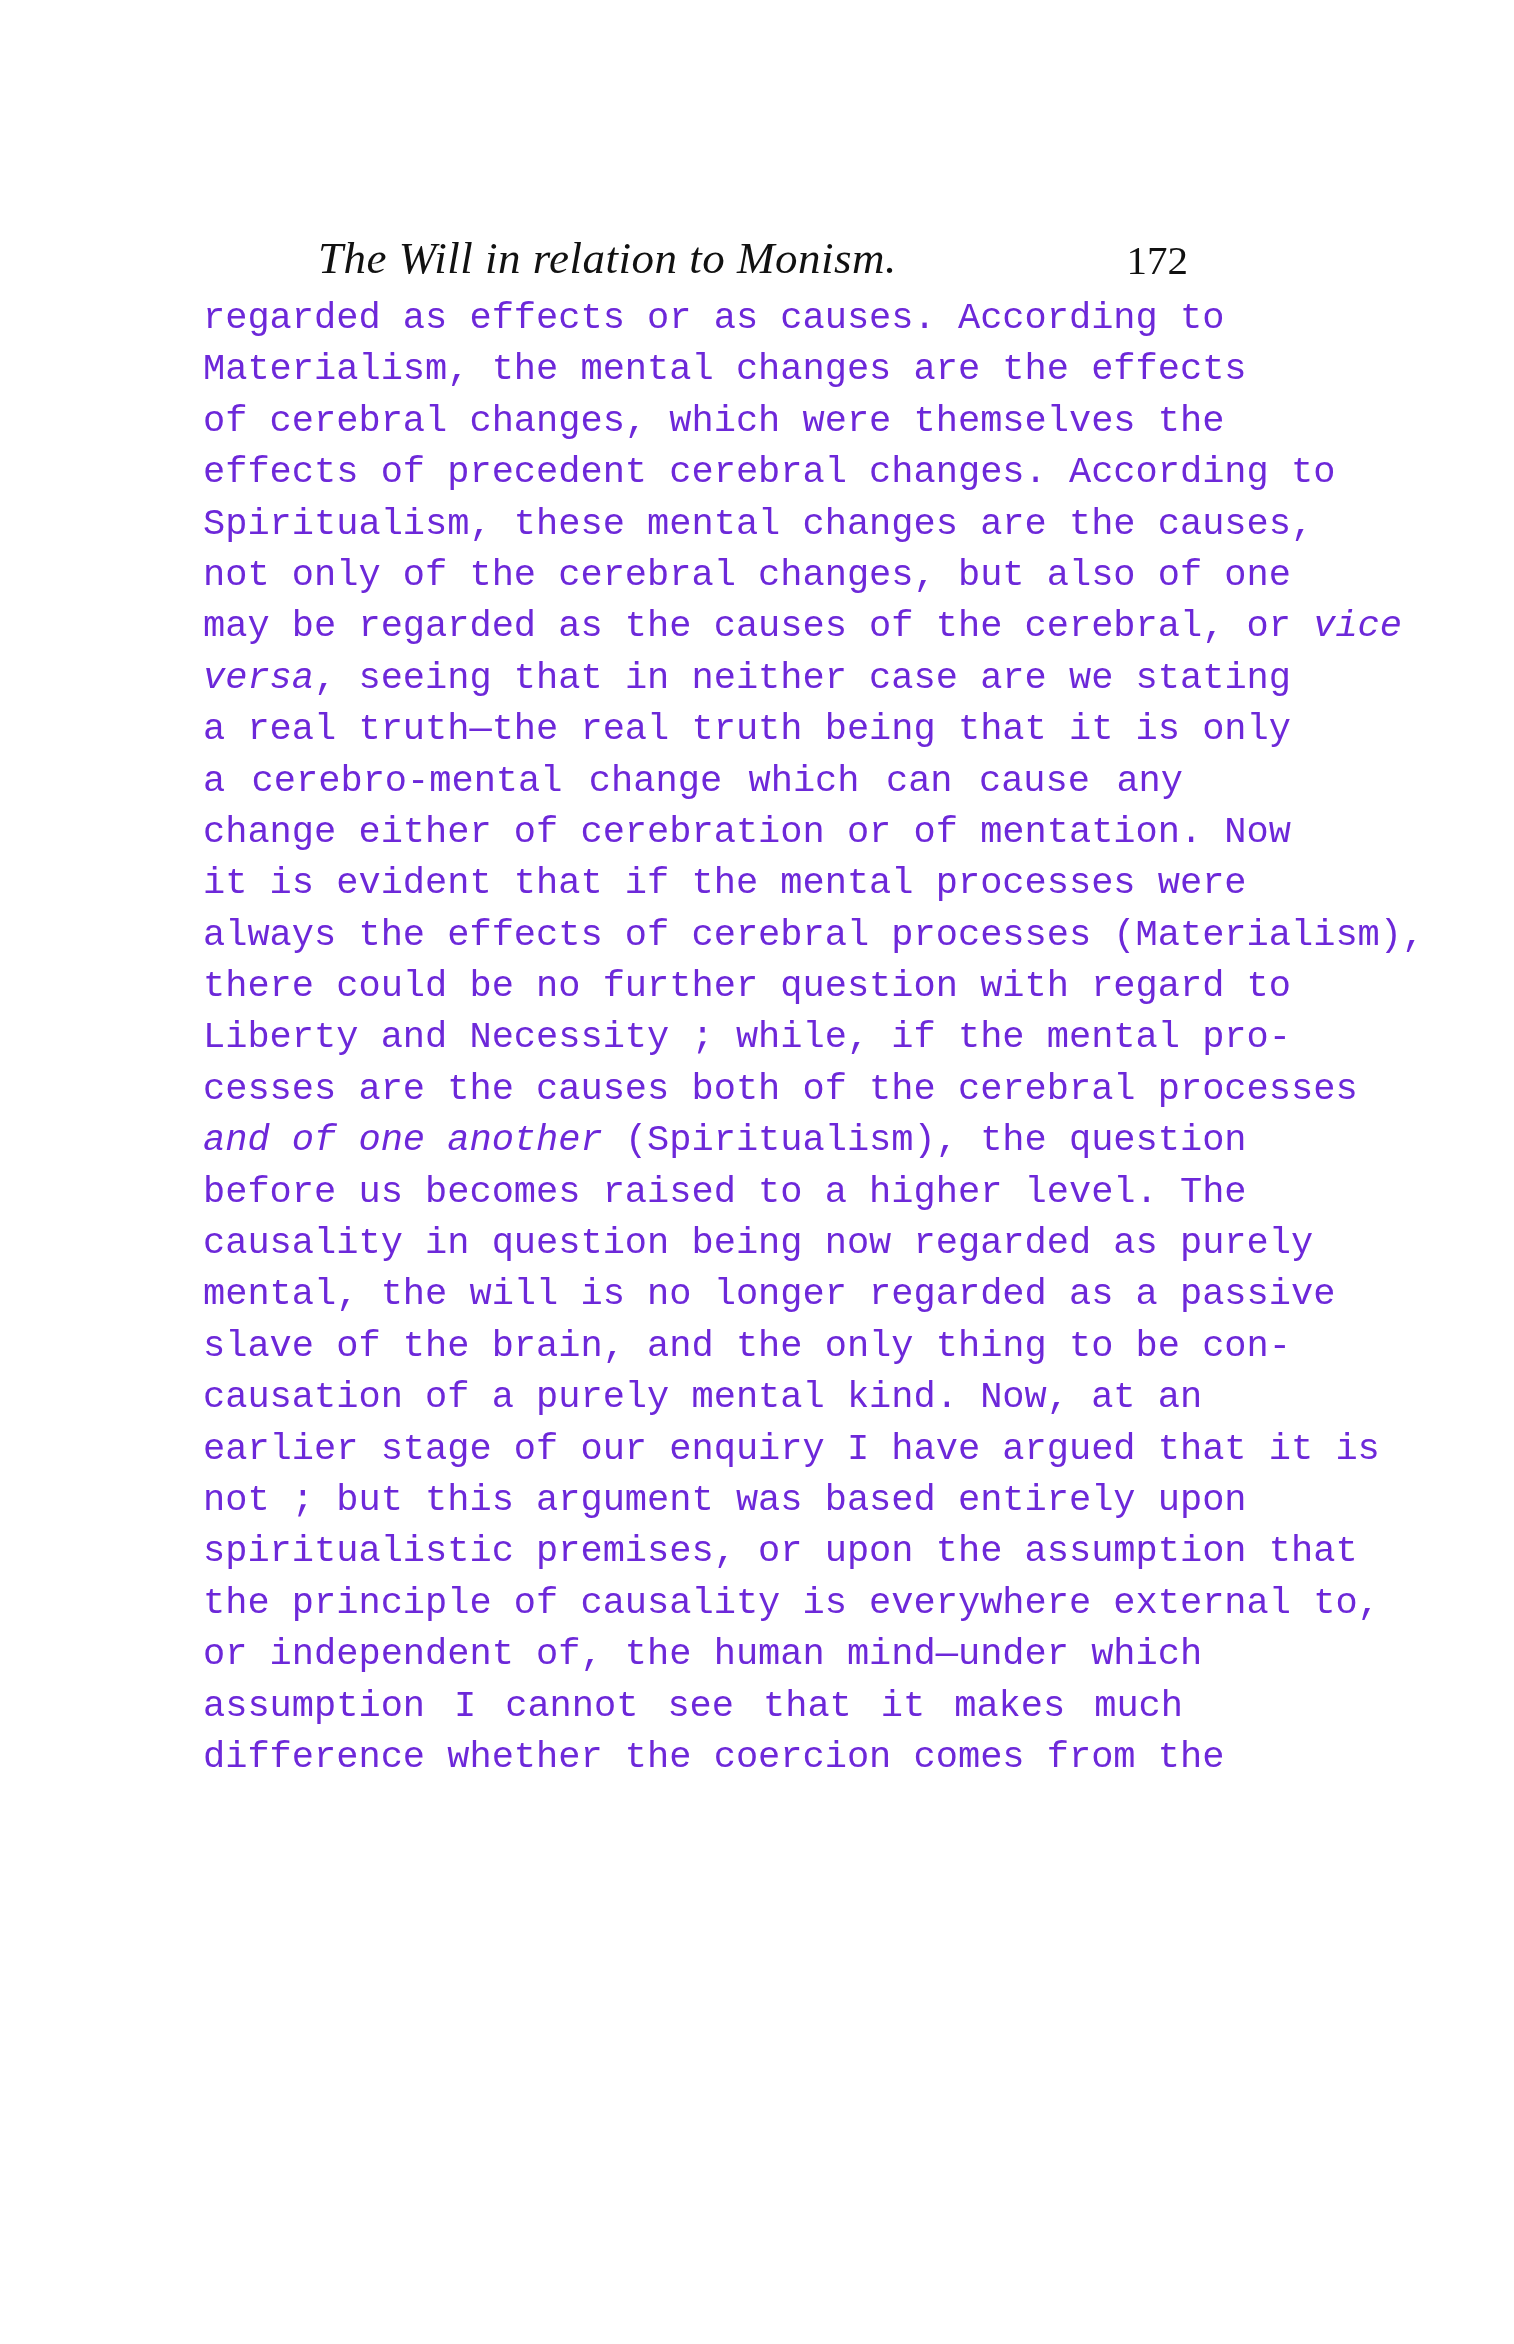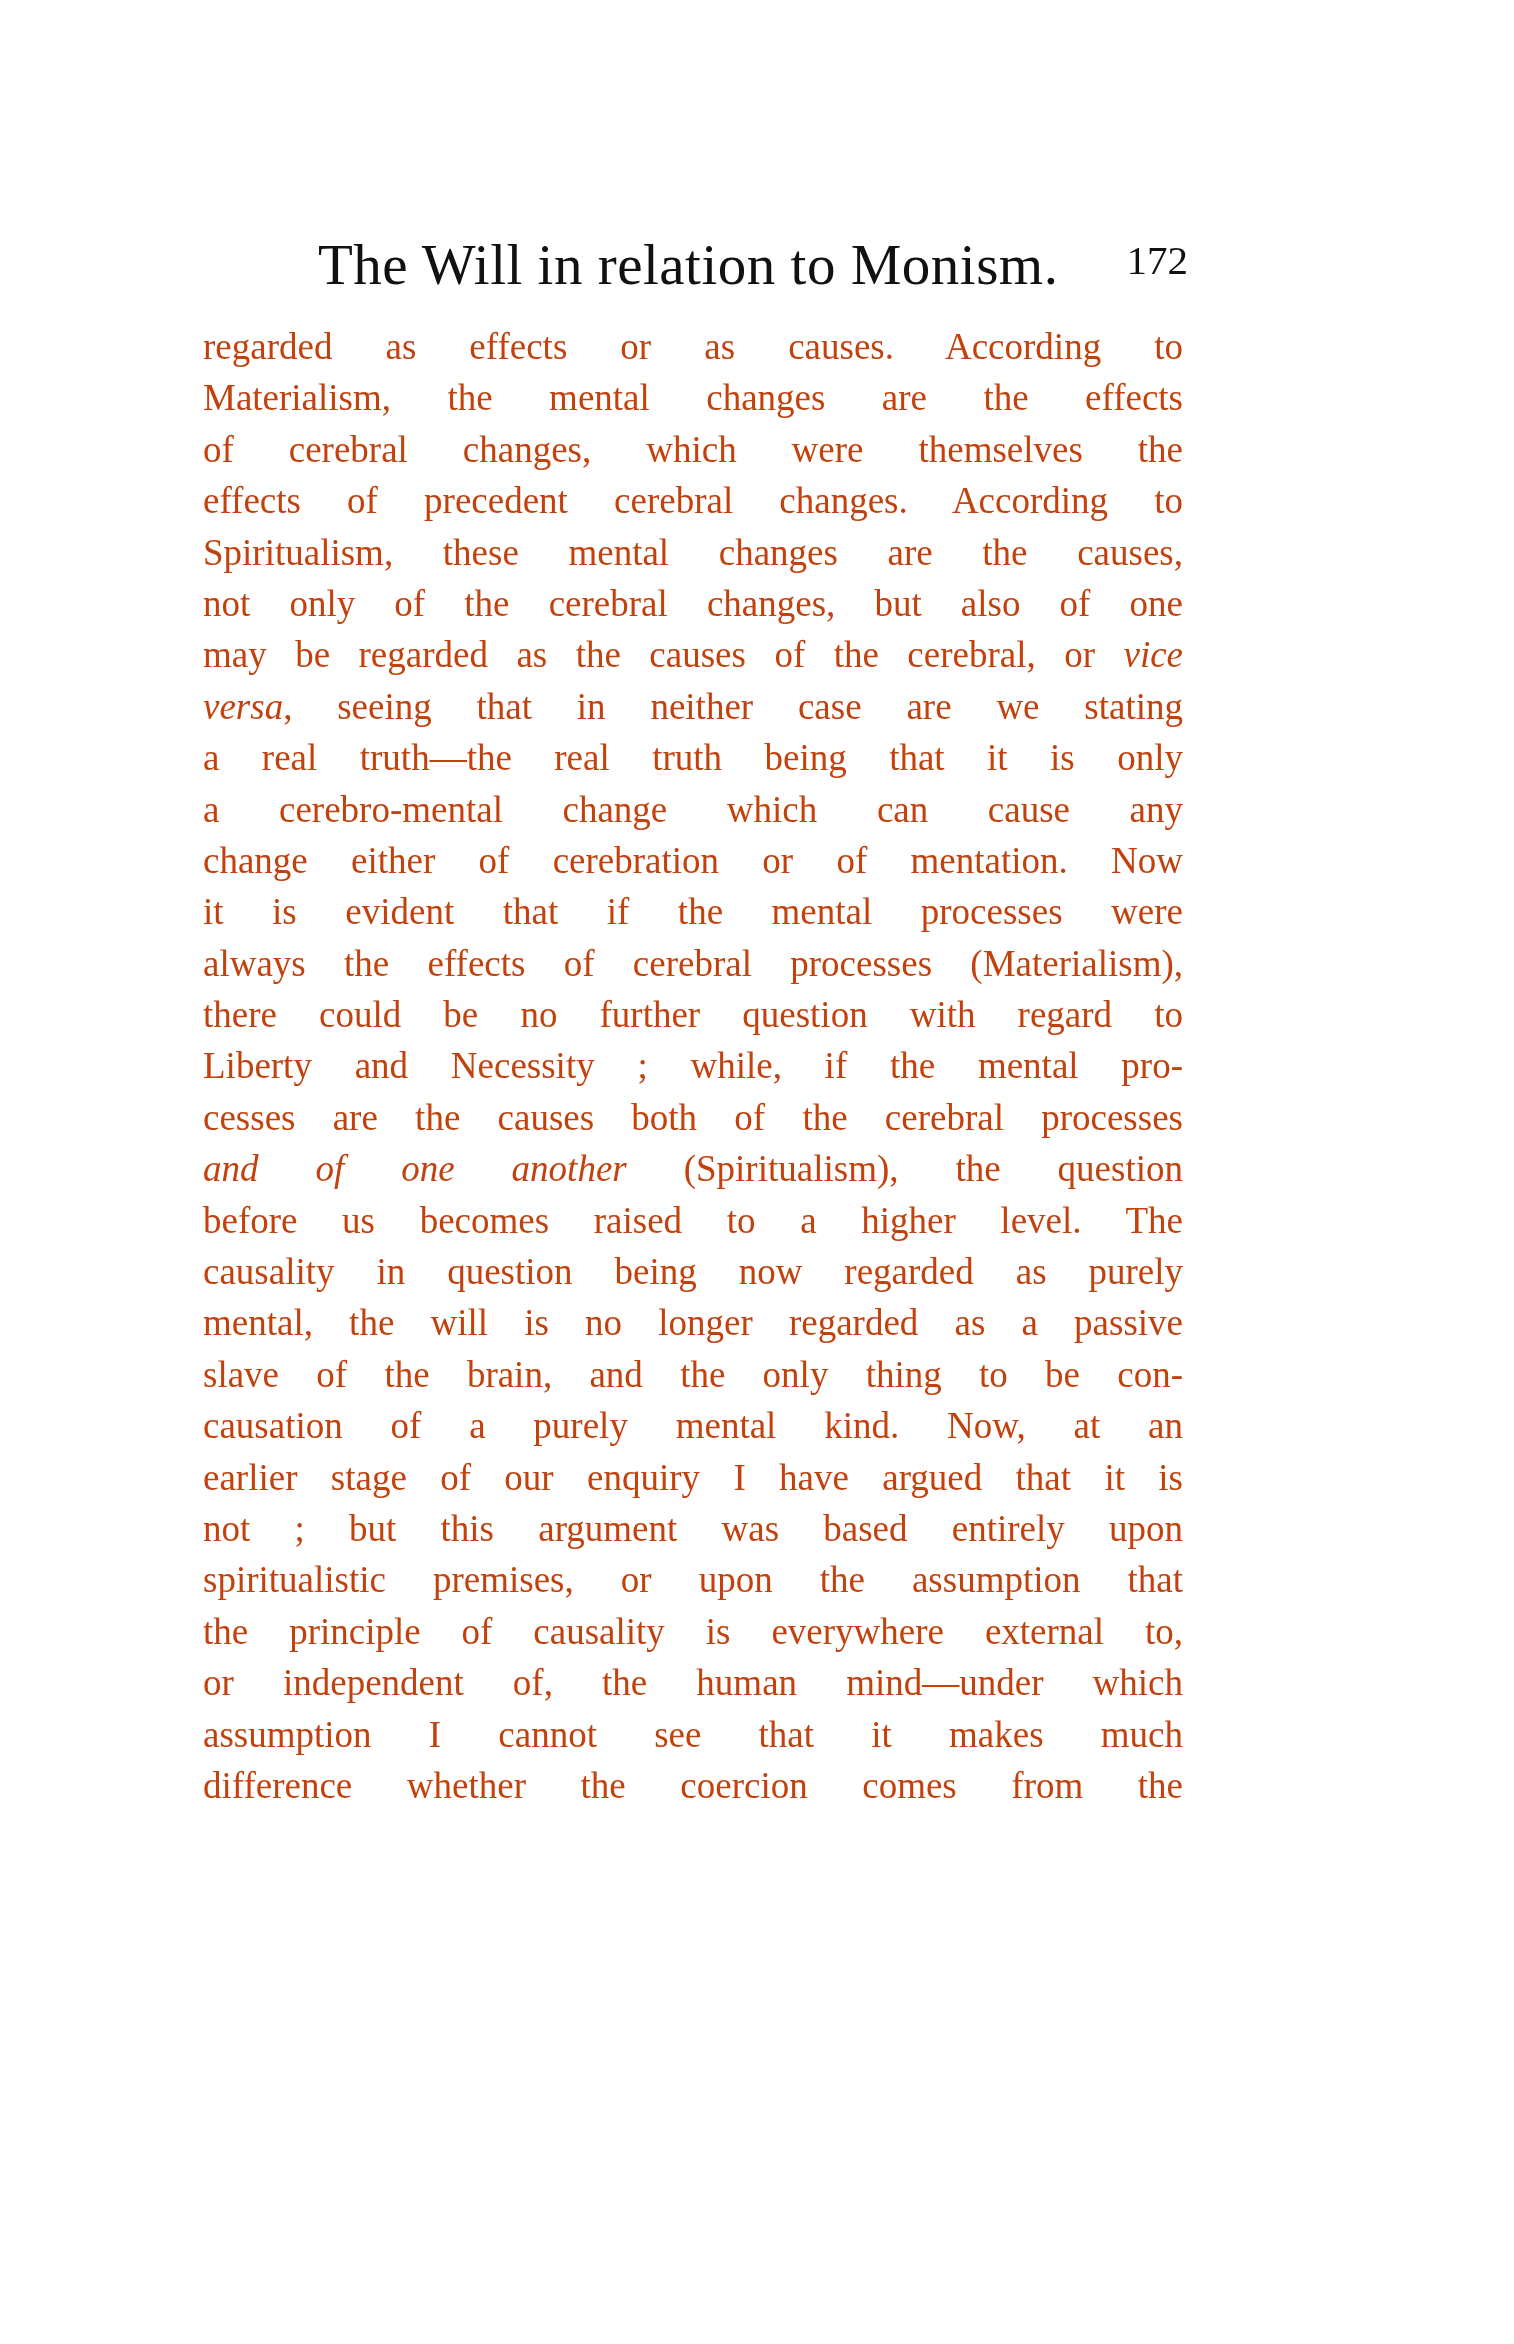--- a/index.html
+++ b/index.html
@@ -3,26 +3,26 @@
 <meta charset="utf-8">
 <style>
   html, body { margin: 0; padding: 0; background: #ffffff; }
   body { width: 1514px; height: 2344px; position: relative; overflow: hidden; }
   .page { position: absolute; left: 0; top: 0; width: 1514px; height: 2344px; background: #fff; }
   .running-head {
     position: absolute; left: 318px; top: 232px; width: 870px; height: 60px;
     font-family: "Liberation Serif", serif; color: #111;
     white-space: nowrap;
   }
-  .running-head .title { font-size: 57px; letter-spacing: 0.5px; }
+  .running-head .title { font-style: italic; font-size: 45px; letter-spacing: 0.5px; }
   .running-head .pageno { position: absolute; right: 0; top: 4px; font-size: 41px; }
   .body-text {
     position: absolute; left: 203px; top: 293px; width: 980px;
-    font-family: Liberation Serif, serif; color: #c2410c;
-    font-size: 37px; line-height: 51.4px; margin-top: 28px;
+    font-family: Liberation Mono, monospace; color: #6d28d9;
+    font-size: 37px; line-height: 51.4px;
   }
   .line { display: block; height: 51.4px; white-space: nowrap; text-align: justify; text-align-last: justify; }
   .it { font-style: italic; }
 </style>
 </head>
 <body>
 
 <div class="page">
   <div class="running-head">
     <span class="title">The Will in relation to Monism.</span>

